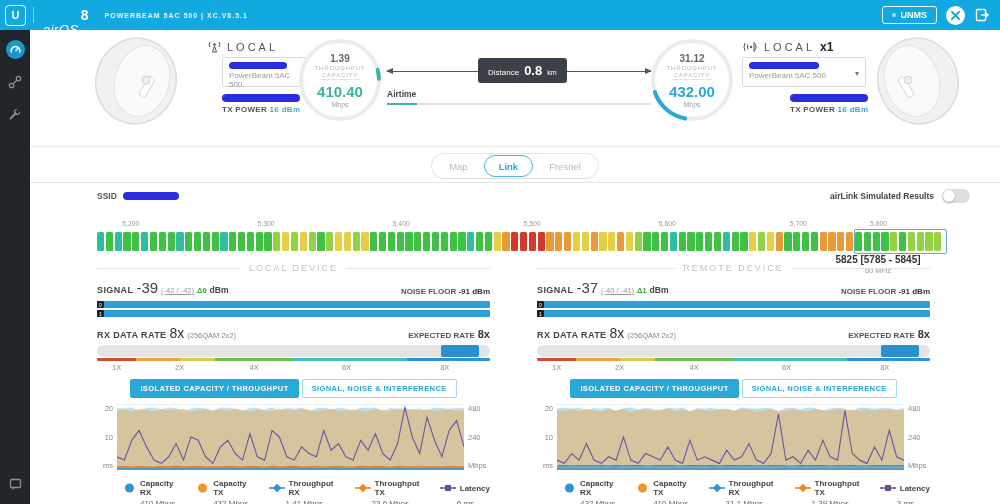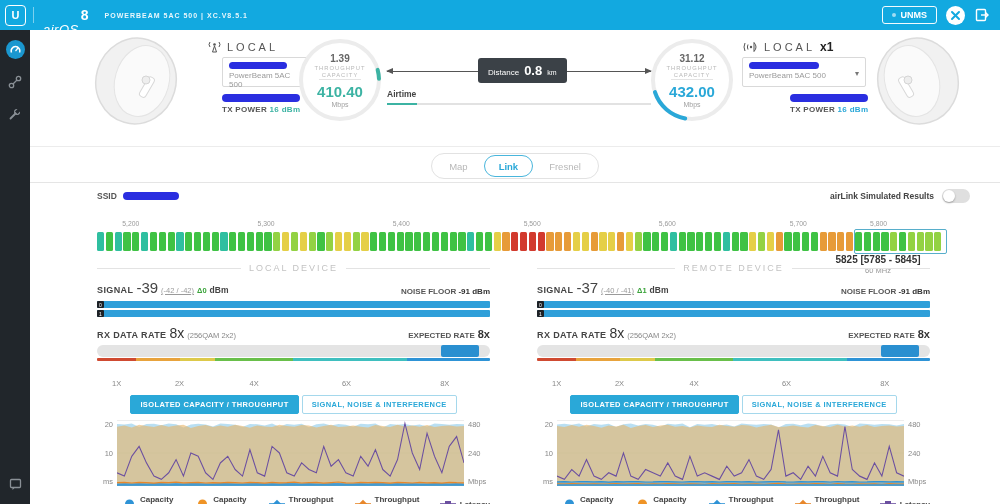--- a/index.html
+++ b/index.html
@@ -98,21 +98,21 @@
   .chain-label{position:absolute;left:0;top:0;width:7px;height:7px;background:#1d2126;color:#fff;font-size:5px;display:flex;align-items:center;justify-content:center;border-radius:1px;}
   .rx-row{margin-top:8px;display:flex;justify-content:space-between;align-items:baseline;}
   .rx-left{display:flex;align-items:baseline;gap:3px;}
   .rx-big{font-size:14px;color:#333;}
   .rx-mod{font-size:7.5px;color:#888;}
   .exp{font-size:8px;font-weight:bold;color:#555;display:flex;align-items:baseline;gap:3px;}
   .exp-big{font-size:11px;font-weight:bold;color:#333;}
   .rate-bar{margin-top:4px;height:12px;background:#e4e4e4;border-radius:6px;position:relative;}
   .rate-block{position:absolute;left:87.5%;width:9.8%;top:0;height:12px;background:#2a8fd0;border-radius:2px;}
   .rate-strip{display:flex;height:3px;margin-top:1px;border-radius:1px;overflow:hidden;}
-  .rate-ticks{position:relative;height:13px;font-size:7.5px;color:#888;margin-top:18px;}
+  .rate-ticks{position:relative;height:13px;font-size:7.5px;color:#888;margin-top:2px;}
   .rate-tick{position:absolute;transform:translateX(-50%);}
   .btn-row{margin-top:3px;display:flex;justify-content:center;gap:3px;}
   .btn{font-size:7.5px;font-weight:bold;letter-spacing:.4px;padding:4px 9px;border-radius:2px;cursor:pointer;}
   .btn.active{background:#2aa8d8;color:#fff;border:1px solid #2aa8d8;}
   .btn.inactive{background:#fff;color:#2aa8d8;border:1px solid #a5d8ec;}
   .chart-row{margin-top:6px;display:flex;}
   .ax{width:20px;height:66px;font-size:7.5px;color:#888;display:flex;flex-direction:column;justify-content:space-between;box-sizing:border-box;}
   .ax-left{text-align:right;padding-right:4px;}
   .ax-right{width:26px;text-align:left;padding-left:4px;}
   .chart-svg{flex:1;height:66px;}

